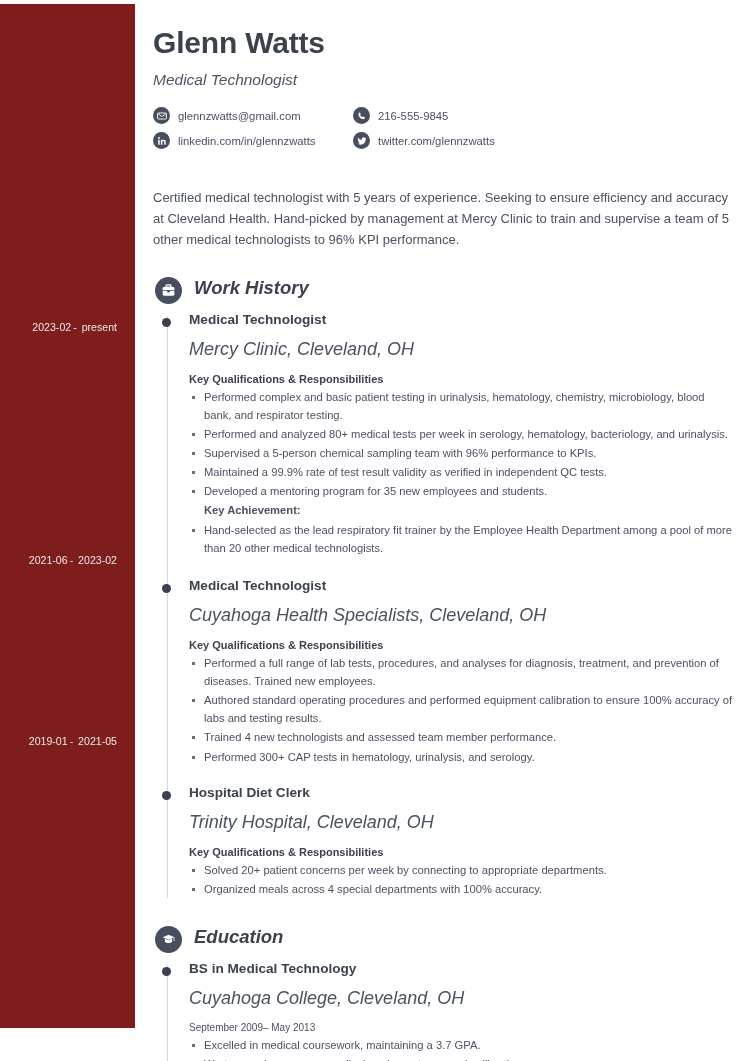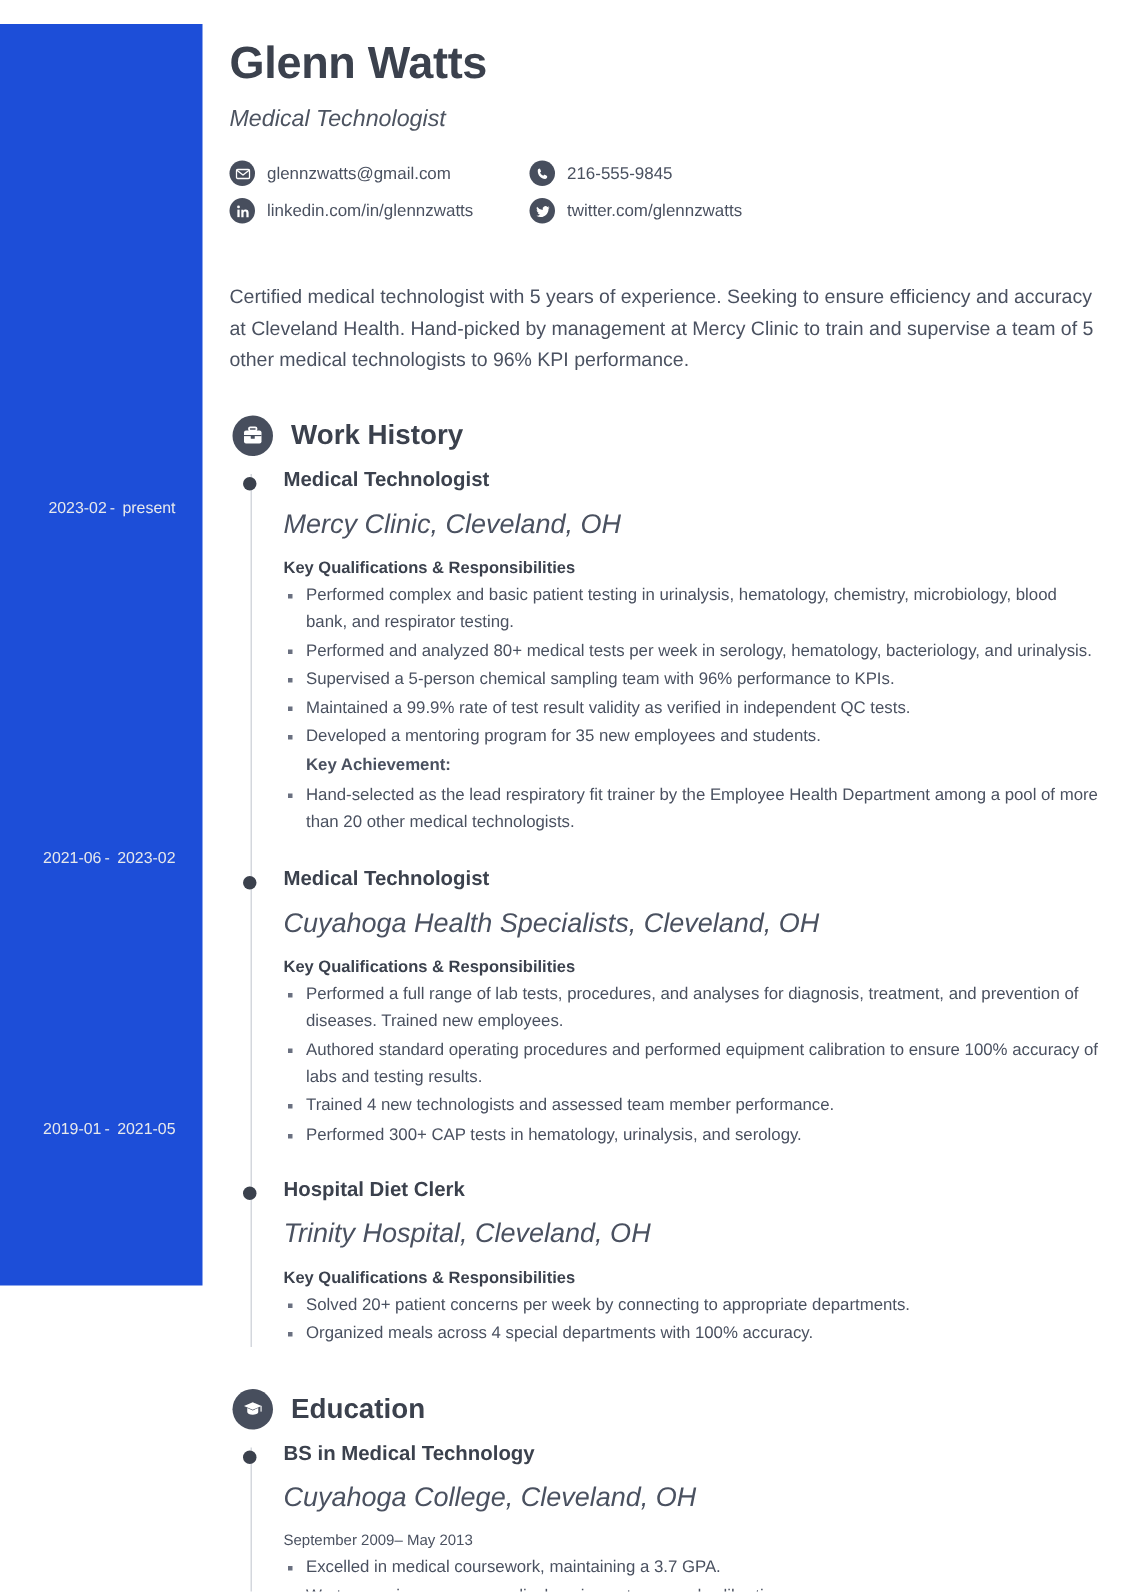--- a/index.html
+++ b/index.html
@@ -17,24 +17,24 @@
   }
   .resume {
     position: relative;
     width: 750px;
     height: 1061px;
     background: #ffffff;
   }
   .sidebar {
     position: absolute;
     left: 0;
-    top: 16px;
+    top: 4px;
     width: 135px;
-    height: 841px;
-    background: #1d4ed8;
+    height: 1024px;
+    background: #7f1d1d;
   }
   .content {
     position: absolute;
     left: 135px;
     top: 0;
     width: 615px;
     height: 1061px;
     box-sizing: border-box;
     padding: 0 18px 0 18px;
   }
@@ -89,22 +89,22 @@
     max-width: 578px;
   }
 
   
   .section {
     position: relative;
     margin-top: 26px;
   }
   .section-head {
     display: flex;
-    align-items: center;
     margin-left: 2px;
+    font-style: italic;
   }
   .sec-icon {
     width: 27px;
     height: 27px;
     border-radius: 50%;
     background: #474e5d;
     display: inline-flex;
     align-items: center;
     justify-content: center;
     flex: 0 0 auto;

